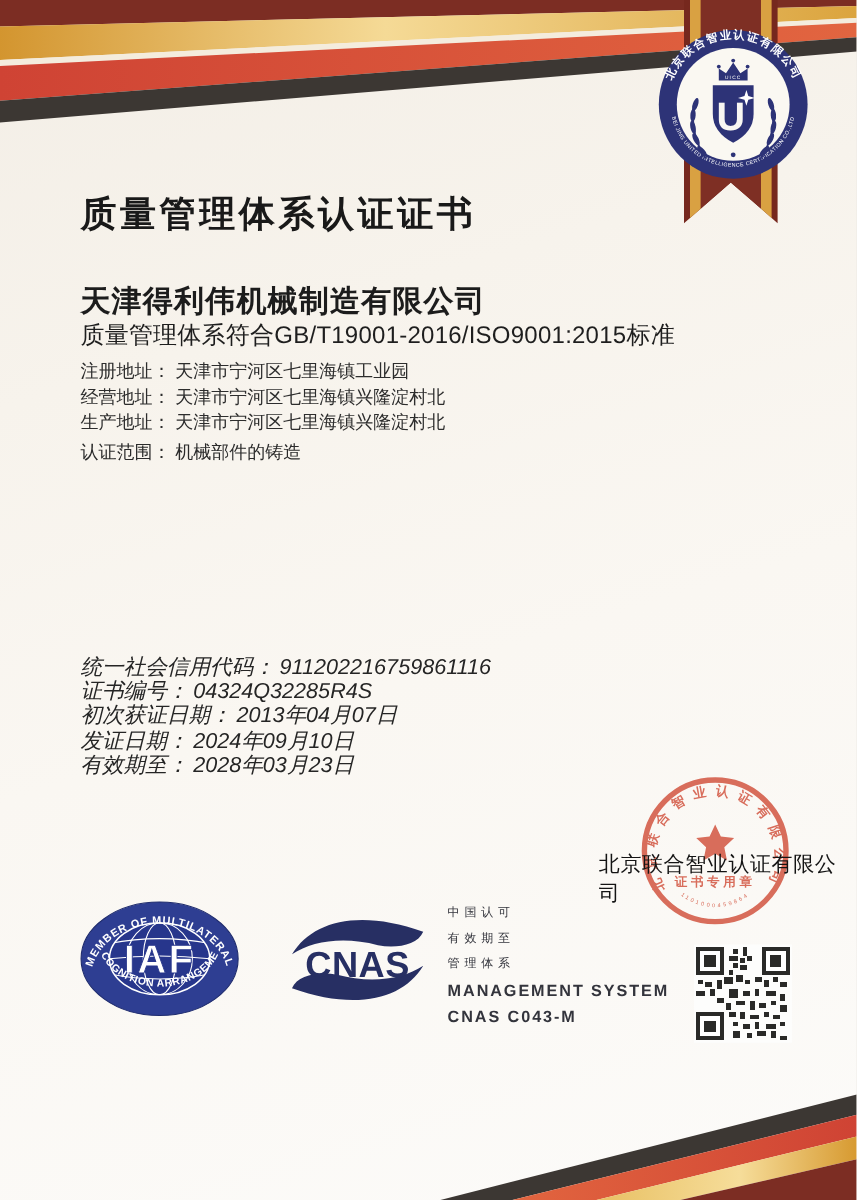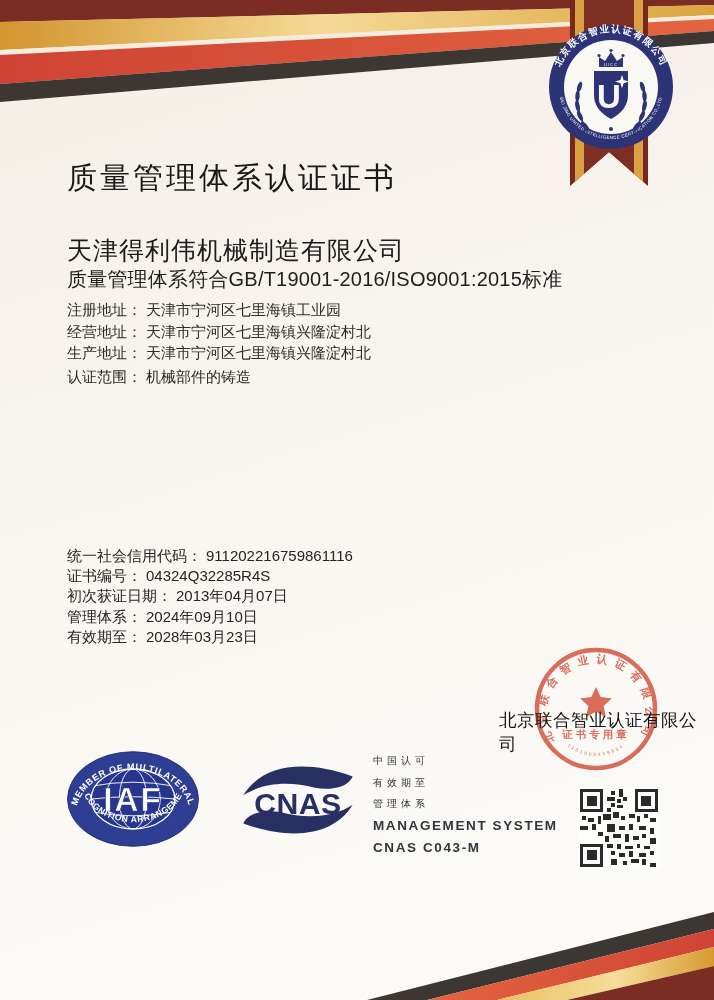--- a/index.html
+++ b/index.html
@@ -6,26 +6,26 @@
   *{box-sizing:border-box;}
   .page{
     position:relative;width:714px;height:1000px;overflow:hidden;
     font-family:"Liberation Sans", sans-serif;
     background:linear-gradient(163deg,#f3eee6 0%,#f7f3ec 28%,#faf7f2 55%,#fcfbf9 100%);
   }
   .abs{position:absolute;}
   svg{display:block;}
 
   
-  #cert-title{left:67px;top:158px;font-size:30px;font-weight:400;letter-spacing:3px;color:#191919;}
-  #company-name{left:67px;top:234px;font-size:25px;font-weight:400;letter-spacing:1px;color:#1c1c1c;}
+  #cert-title{left:67px;top:158px;font-size:30px;font-weight:700;letter-spacing:3px;color:#191919;}
+  #company-name{left:67px;top:234px;font-size:25px;font-weight:700;letter-spacing:1px;color:#1c1c1c;}
   #standard-line{left:67px;top:266px;font-size:20px;font-weight:400;letter-spacing:0.2px;color:#1e1e1e;}
   #address-block{left:67px;top:299px;font-size:15px;color:#2d2d2d;line-height:21.5px;}
   #scope-line{left:67px;top:368px;font-size:15px;color:#2b2b2b;}
-  #detail-block{left:67px;top:546px;font-size:15px;color:#252525;line-height:20.2px;}
+  #detail-block{left:67px;top:546px;font-size:18px;color:#252525;line-height:20.2px;font-style:italic;}
   .lbl{margin-right:4px;margin-top:37px;}
   #issuer-name{left:499px;top:708px;font-size:17.5px;color:#141414;z-index:6;letter-spacing:0.5px;}
 
   #accred-text{left:373px;top:750px;color:#35363b;z-index:2;}
   .accred-cn{font-size:10px;letter-spacing:4px;line-height:21.5px;color:#33343c;}
   .accred-en{font-size:13.5px;font-weight:700;letter-spacing:1.6px;line-height:22px;color:#33343c;}
 
   #footer-block{left:63px;top:878px;font-size:11.5px;color:#6d6862;line-height:22.3px;letter-spacing:0.6px;z-index:2;}
 
   
@@ -125,21 +125,21 @@
   </div>
 
   <div id="scope-line" class="abs">
     <span class="lbl">认证范围：</span><span>机械部件的铸造</span>
   </div>
 
   <div id="detail-block" class="abs">
     <div><span class="lbl">统一社会信用代码：</span><span>911202216759861116</span></div>
     <div><span class="lbl">证书编号：</span><span>04324Q32285R4S</span></div>
     <div><span class="lbl">初次获证日期：</span><span>2013年04月07日</span></div>
-    <div><span class="lbl">管理体系：</span><span>2024年09月10日</span></div>
+    <div><span class="lbl">发证日期：</span><span>2024年09月10日</span></div>
     <div><span class="lbl">有效期至：</span><span>2028年03月23日</span></div>
   </div>
 
   <svg id="seal" width="130" height="130" viewBox="0 0 130 130" class="abs">
     <defs>
       <path id="sealTop" d="M 23,95 A 50,50 0 1 1 107,95" fill="none"></path>
       <path id="sealNum" d="M 33,98 A 46,46 0 0 0 97,98" fill="none"></path>
     </defs>
     <g fill="#d1503c" opacity="0.9">
       <circle cx="65" cy="64" r="59" fill="none" stroke="#d1503c" stroke-width="4.5"></circle>

